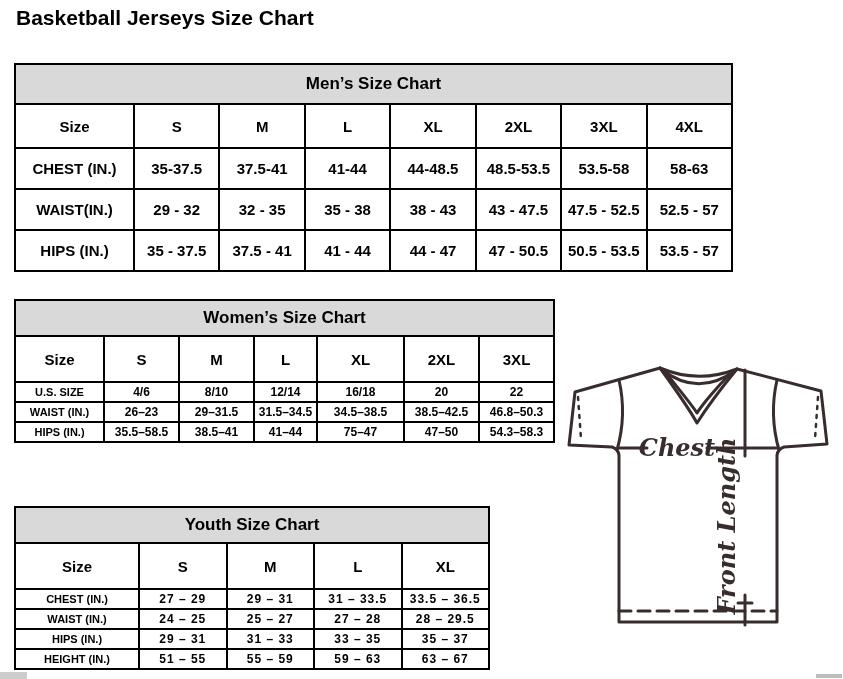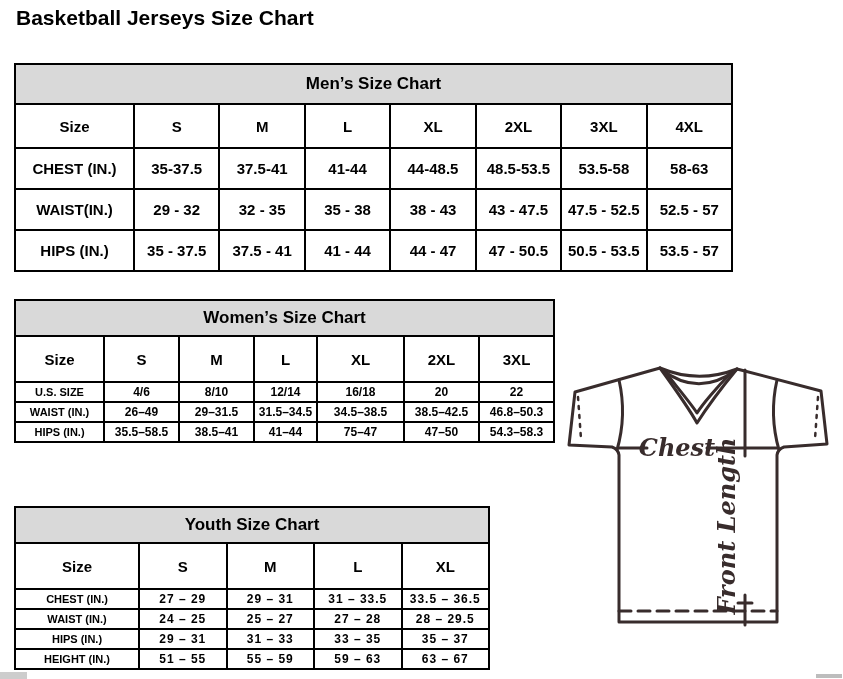--- a/index.html
+++ b/index.html
@@ -155,21 +155,21 @@
         <th>U.S. SIZE</th>
         <td>4/6</td>
         <td>8/10</td>
         <td>12/14</td>
         <td>16/18</td>
         <td>20</td>
         <td>22</td>
       </tr>
       <tr>
         <th>WAIST (IN.)</th>
-        <td>26–49</td>
+        <td>26–23</td>
         <td>29–31.5</td>
         <td>31.5–34.5</td>
         <td>34.5–38.5</td>
         <td>38.5–42.5</td>
         <td>46.8–50.3</td>
       </tr>
       <tr>
         <th>HIPS (IN.)</th>
         <td>35.5–58.5</td>
         <td>38.5–41</td>

